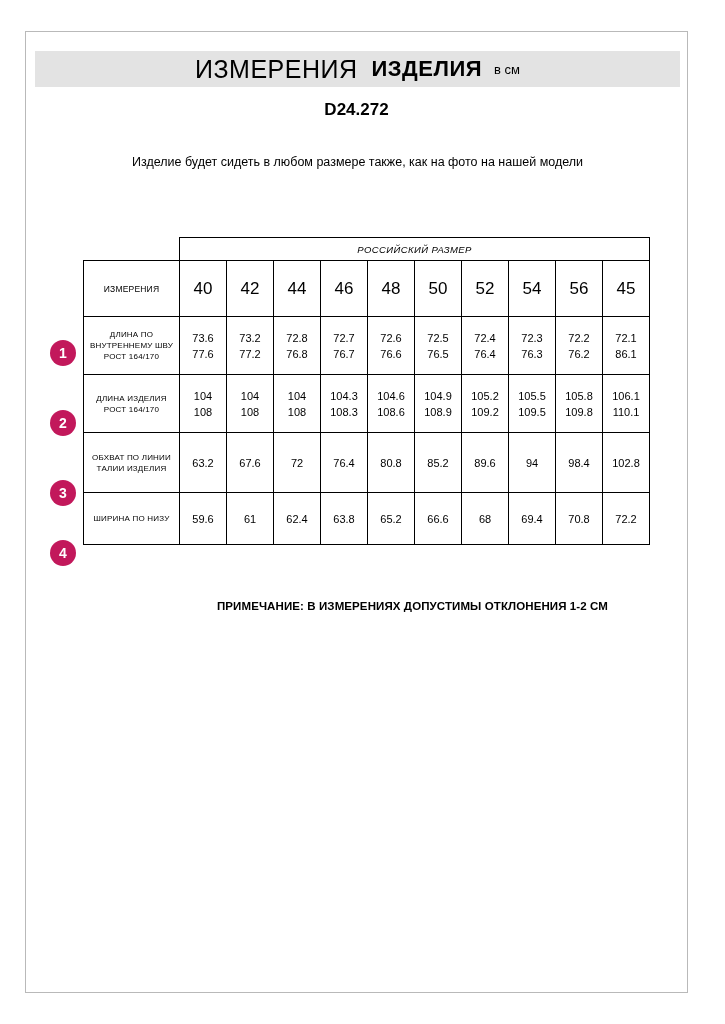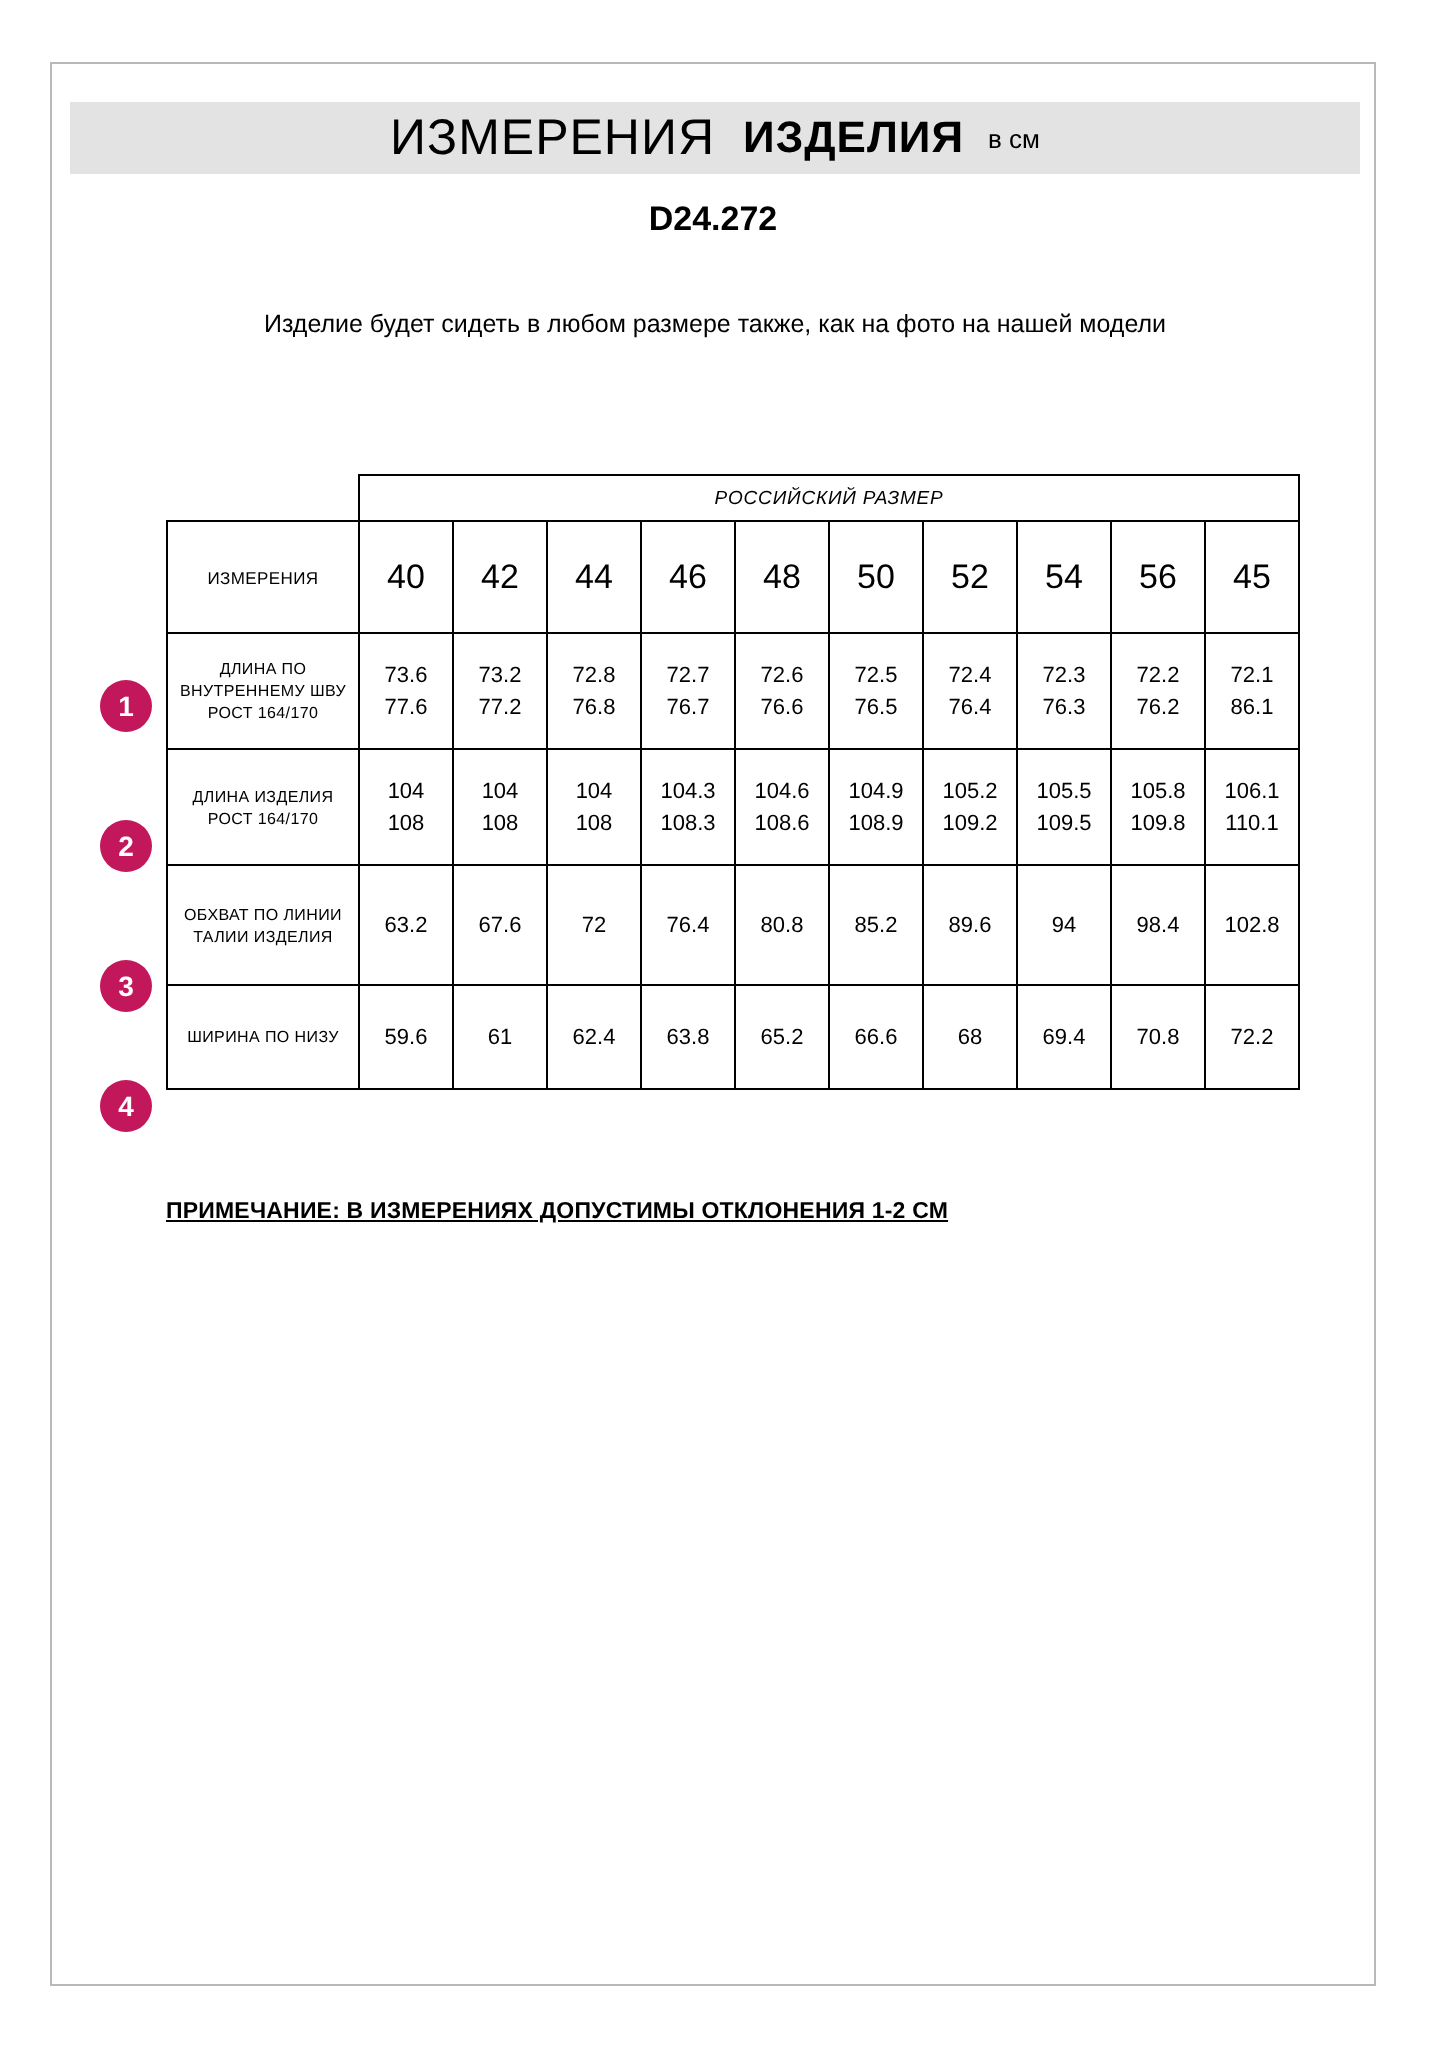--- a/index.html
+++ b/index.html
@@ -134,25 +134,24 @@
   }
   .b1 { top: 308px; }
   .b2 { top: 378px; }
   .b3 { top: 448px; }
   .b4 { top: 508px; }
   .note {
     position: absolute;
     left: 57px;
     top: 568px;
     width: 525px;
-    text-align: left;
+    text-align: right;
     font-size: 11.5px;
     font-weight: bold;
     letter-spacing: 0.1px;
-    text-decoration: underline;
   }
 </style>
 </head>
 <body>
 
 <div class="page">
 
   <div class="title-band">
     <span class="title-1">ИЗМЕРЕНИЯ</span>
     <span class="title-2">ИЗДЕЛИЯ</span>

